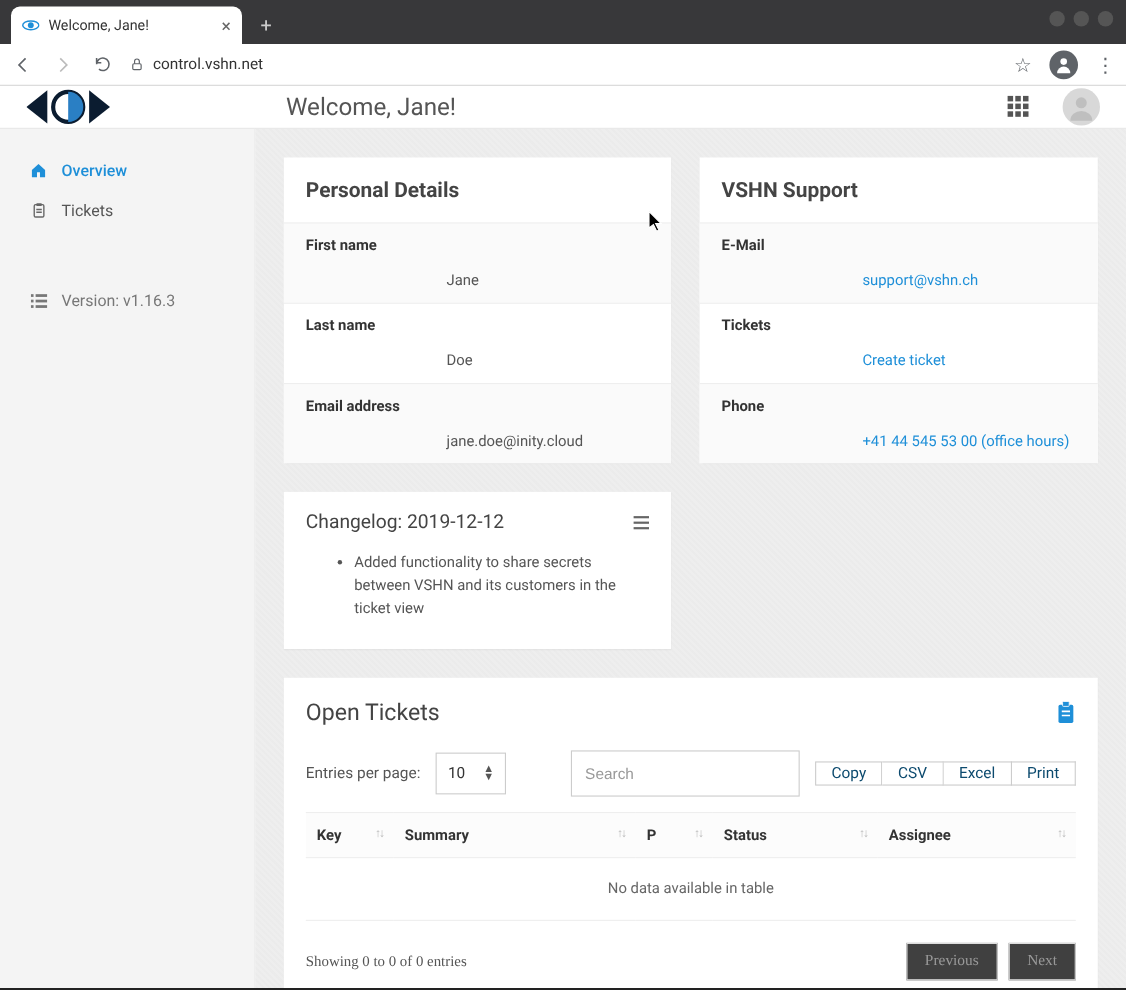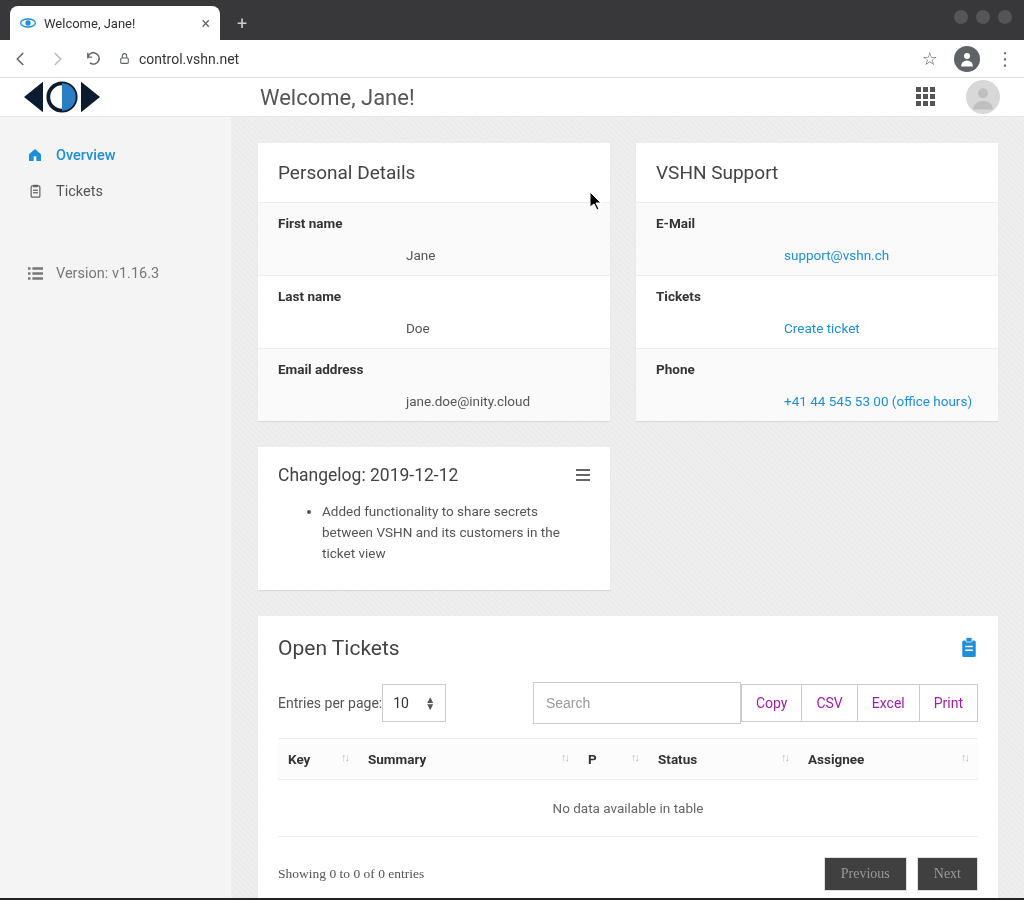--- a/index.html
+++ b/index.html
@@ -32,45 +32,45 @@
   .layout { flex:1; display:flex; }
   .sidebar { width:232px; background:#f4f4f4; padding: 20px 0; border-right:1px solid #eee; font-size:14.5px; color:#555; }
   .sidebar-item { display:flex; align-items:center; gap:12px; padding: 9px 26px; cursor:pointer; }
   .sidebar-item.active { color:#1e8fd8; font-weight:500; }
   .sidebar-version { display:flex; align-items:center; gap:12px; padding: 9px 26px; margin-top: 46px; color:#777; }
   .main { flex:1; background:#eeeeee; background-image: repeating-linear-gradient(45deg, rgba(0,0,0,0.01) 0 2px, transparent 2px 4px); padding: 26px; overflow:auto; }
   .top-row { display:flex; gap:26px; }
   .card { background:#fff; box-shadow: 0 1px 1px rgba(0,0,0,0.08); }
   .card.left { flex: 0 0 352px; }
   .card.right { flex: 1; }
-  .card-title { font-size:19px; color:#444; padding: 18px 20px; font-weight:400; }
+  .card-title { font-size:19px; color:#444; padding: 18px 20px; font-weight:700; }
   .kv-row { display:flex; padding: 12px 20px; border-top:1px solid #eee; font-size:13.5px; align-items:flex-start; }
   .kv-row.alt { background:#fafafa; }
   .kv-key { flex:0 0 128px; font-weight:700; color:#333; }
   .kv-val { flex:1; color:#555;margin-top:32px; }
   .kv-link { color:#1e8fd8; cursor:pointer; }
   .changelog { margin-top: 26px; width: 352px; background:#fff; box-shadow:0 1px 1px rgba(0,0,0,0.08); padding: 18px 20px 26px; }
   .changelog-head { display:flex; align-items:center; justify-content:space-between; margin-bottom: 16px; }
   .changelog-head h3 { font-size:17.5px; font-weight:400; color:#444; }
   .list-icon { width:14px; height:12px; display:flex; flex-direction:column; justify-content:space-between; cursor:pointer; }
   .list-icon span { height:2px; background:#666; }
   .list-icon span:nth-child(1){width:14px;} .list-icon span:nth-child(2){width:14px;} .list-icon span:nth-child(3){width:14px;}
   .changelog ul { list-style: disc; padding-left: 44px; font-size:13.5px; color:#555; line-height:1.55; }
   .tickets-card { margin-top: 26px; background:#fff; box-shadow:0 1px 1px rgba(0,0,0,0.08); padding: 20px; }
   .tickets-head { display:flex; justify-content:space-between; align-items:center; margin-bottom: 22px; }
   .tickets-head h3 { font-size:21px; font-weight:400; color:#444; }
   .clipboard-icon { width:18px; height:22px; cursor:pointer; }
-  .controls-row { display:flex; align-items:center; gap: 0; margin-bottom: 8px; }
+  .controls-row { display:flex; align-items:center; gap: 14px; margin-bottom: 8px; }
   .entries-label { font-size:14px; color:#555; }
   .entries-select { width:64px; height:38px; border:1px solid #ccc; display:flex; align-items:center; justify-content:space-between; padding:0 10px; cursor:pointer; font-size:14px; color:#333; background:#fff;}
   .spacer-flex { flex:1; }
   .search-input { width:208px; height:42px; border:1px solid #ccc; padding:0 12px; font-size:14px; color:#333; }
   .search-input::placeholder { color:#999; }
   .btn-group { display:flex; }
-  .btn { height:38px; border:1px solid #ccc; border-left:none; background:#fff; padding: 0 14px; font-size:14px; color:#a21caf; cursor:pointer; display:flex; align-items:center; }
+  .btn { height:22px; border:1px solid #ccc; border-left:none; background:#fff; padding: 0 14px; font-size:14px; color:#0c4a6e; cursor:pointer; display:flex; align-items:center; }
   .btn:first-child { border-left:1px solid #ccc; }
   .table { width:100%; border-collapse:collapse; margin-top: 14px; }
   .table th { text-align:left; font-size:13.5px; font-weight:700; color:#333; padding: 12px 10px; border-top:1px solid #eee; border-bottom:1px solid #eee; background:#fcfcfc; }
   .sort-arrows { color:#bbb; font-size:11px; letter-spacing:-2px; float:right; }
   .table td.empty { text-align:center; padding: 20px; color:#666; font-size:13.5px; border-bottom:1px solid #eee;}
   .table-footer { display:flex; justify-content:space-between; align-items:center; margin-top: 20px; font-size:13.5px; color:#555;font-family:Liberation Serif, serif; }
   .pager { display:flex; gap:10px; }
   .pager .btn { border:1px solid #ddd; background:#404040; color:#999; padding:8px 16px; height:auto; }
   .cursor { position:absolute; left:590px; top:114px; pointer-events:none; }
   svg { display:block; }

